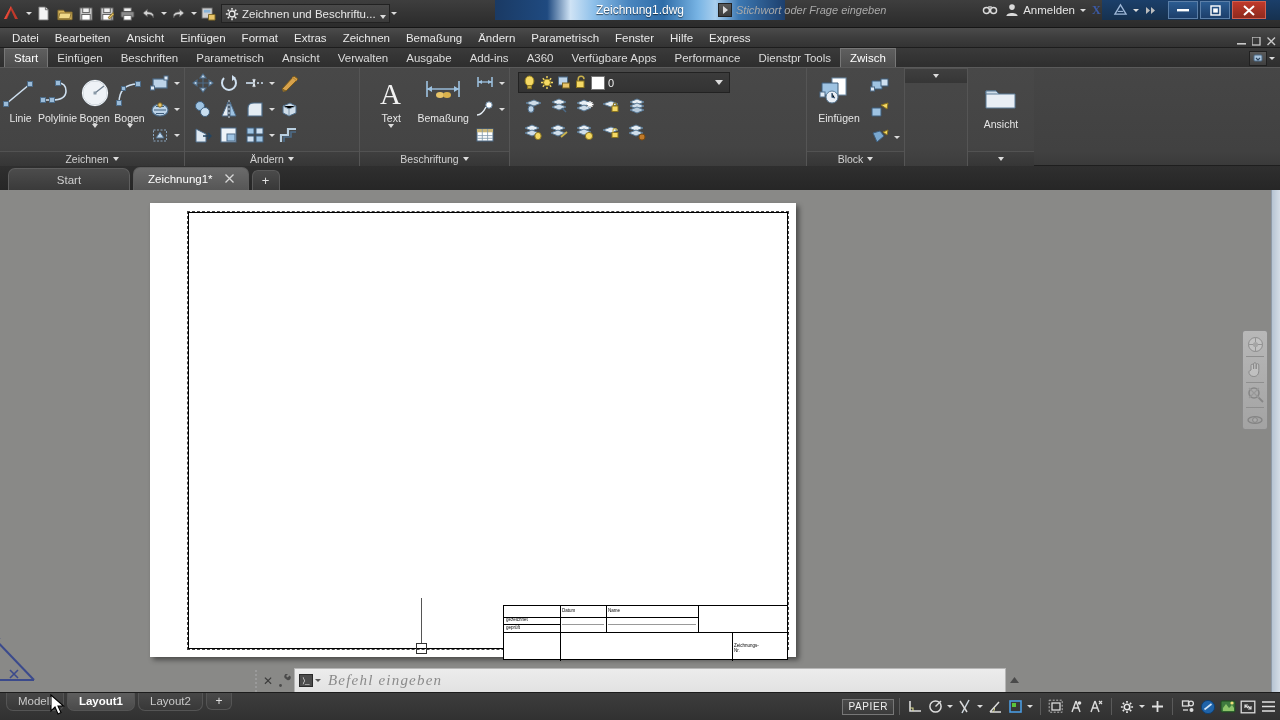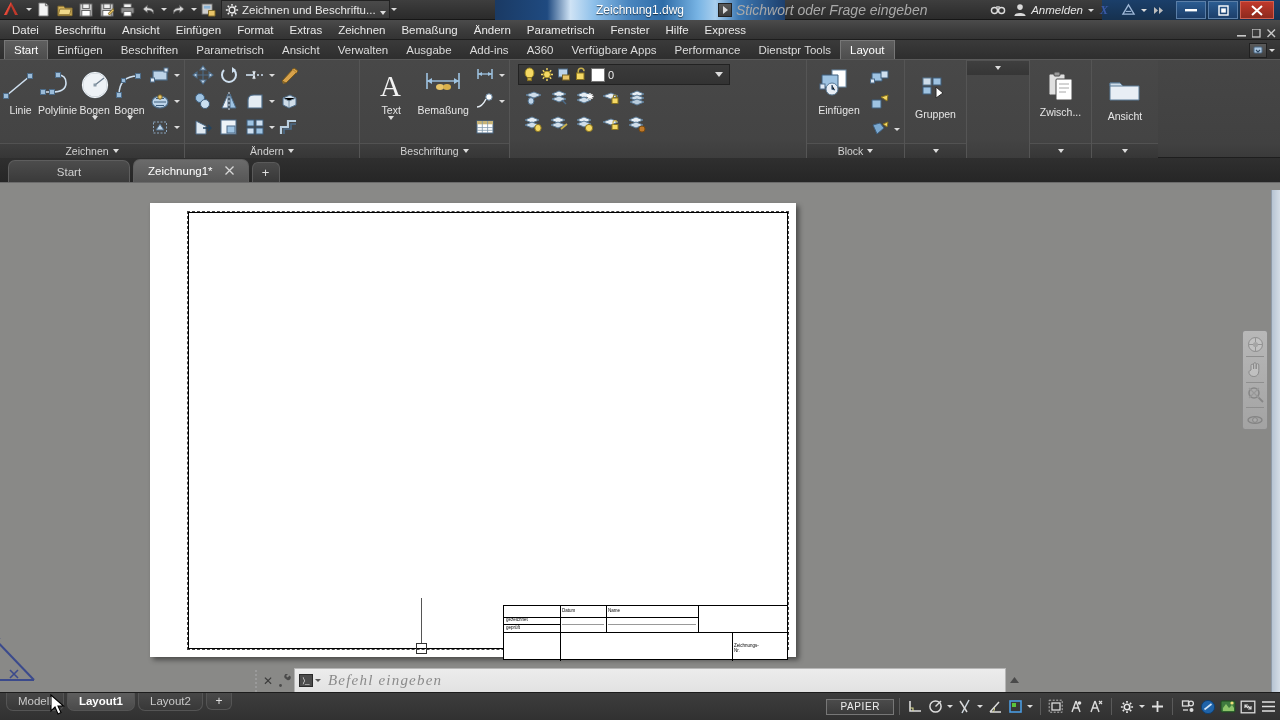--- a/index.html
+++ b/index.html
@@ -6,21 +6,21 @@
   body {
     width: 1280px; height: 720px; overflow: hidden;
     font-family: "Liberation Sans", sans-serif;
     background: #888886;
     position: relative;
     -webkit-font-smoothing: none;
   }
 
   
   .titlebar {
-    height: 20px; width: 100%;
+    height: 28px; width: 100%;
     background: linear-gradient(to bottom,#3e3e3e 0%,#343434 50%,#2b2b2b 100%);
     display: flex; align-items: center;
     position: relative;
     border-bottom: 1px solid #161616;
   }
   .tb-left { display:flex; align-items:center; height:100%; padding-left:2px; }
   .qat-logo {
     width: 20px; height: 18px; position: relative; margin-right: 2px;
   }
   .qat-logo svg { display:block; }
@@ -55,23 +55,23 @@
   }
   .doc-title { color:#fff; font-size:12px; text-shadow:0 1px 1px rgba(0,0,0,.6); }
   .tb-search {
     position:absolute; left:718px; top:0; height:20px; display:flex; align-items:center;
   }
   .search-arrow {
     width:14px; height:14px; background:linear-gradient(to bottom,#5a5a5a,#3d3d3d);
     border:1px solid #222; display:flex;align-items:center;justify-content:center;
     margin-right:4px; cursor:pointer;
   }
-  .search-ph { color:#a9a9a9; font-size:14px; font-style:italic; }
+  .search-ph { color:#a9a9a9; font-size:11px; font-style:italic; }
   .tb-right {
-    position:absolute; right:4px; top:0; height:20px; display:flex; align-items:center;font-style:italic;
+    position:absolute; right:12px; top:0; height:20px; display:flex; align-items:center;
   }
   .tb-icon { width:22px;height:20px;display:flex;align-items:center;justify-content:center;cursor:pointer;}
   .signin { color:#e4e4e4; font-size:11.5px; white-space:nowrap; padding-right:3px;}
   .wincontrols { display:flex; height:20px; margin-left:6px; }
   .wc {
     width:30px;height:18px; margin-top:1px;
     border:1px solid #5b7fa8;
     background:linear-gradient(to bottom,#2b5c91,#1d3f6b);
     display:flex;align-items:center;justify-content:center; cursor:pointer;
     margin-right:2px;
@@ -296,21 +296,21 @@
     background:linear-gradient(to bottom,#474747,#383838);
     border:1px solid #555; border-top:none;
     margin-right:3px; cursor:pointer;
   }
   .ltab.active { color:#fff; font-weight:bold; background:linear-gradient(to bottom,#5e5e5e,#4a4a4a);}
   .ltab-plus { width:26px;height:17px;border-radius:0 0 6px 6px;
      background:linear-gradient(to bottom,#4a4a4a,#3a3a3a);border:1px solid #555;border-top:none;
      display:flex;align-items:center;justify-content:center;color:#e0e0e0;font-size:12px;cursor:pointer;}
   .sb-right { position:absolute; right:2px; display:flex; align-items:center; height:28px;}
   .sb-paper {
-    height:16px; padding:0 13px; font-size:10px; color:#efefef; letter-spacing:.6px;
+    height:16px; padding:0 5px; font-size:10px; color:#efefef; letter-spacing:.6px;
     border:1px solid #777; display:flex;align-items:center; cursor:pointer;
     background:linear-gradient(to bottom,#4b4b4b,#3b3b3b);
   }
   .sb-sep { width:1px;height:17px;background:#5a5a5a;margin:0 5px;}
   .sb-ic { width:20px;height:20px;display:flex;align-items:center;justify-content:center;cursor:pointer;}
   .cursor-arrow { position:absolute; left:50px; top:694px; }
 </style>
 </head>
 <body>
 
@@ -471,21 +471,21 @@
         <svg width="12" height="11" viewBox="0 0 12 11">
             <path d="M1 1 L11 10 M11 1 L1 10" stroke="#fff" stroke-width="2"></path>
           </svg>
       </div>
     </div>
   </div>
 </div>
 
 <div class="menubar">
   <div class="menu-item">Datei</div>
-  <div class="menu-item">Beschriftu</div>
+  <div class="menu-item">Bearbeiten</div>
   <div class="menu-item">Ansicht</div>
   <div class="menu-item">Einfügen</div>
   <div class="menu-item">Format</div>
   <div class="menu-item">Extras</div>
   <div class="menu-item">Zeichnen</div>
   <div class="menu-item">Bemaßung</div>
   <div class="menu-item">Ändern</div>
   <div class="menu-item">Parametrisch</div>
   <div class="menu-item">Fenster</div>
   <div class="menu-item">Hilfe</div>
@@ -509,21 +509,21 @@
   <div class="rtab">Beschriften</div>
   <div class="rtab">Parametrisch</div>
   <div class="rtab">Ansicht</div>
   <div class="rtab">Verwalten</div>
   <div class="rtab">Ausgabe</div>
   <div class="rtab">Add-ins</div>
   <div class="rtab">A360</div>
   <div class="rtab">Verfügbare Apps</div>
   <div class="rtab">Performance</div>
   <div class="rtab">Dienstpr Tools</div>
-  <div class="rtab active">Layout</div>
+  <div class="rtab active">Zwisch</div>
   <div class="rtab-right">
     <div class="rtab-badge">
       <svg width="10" height="9" viewBox="0 0 10 9">
           <rect x="1" y="1" width="8" height="6" rx="1" fill="#a9c4dd" stroke="#4c6b88"></rect>
           <path d="M3 4 L5 6 L7 4" stroke="#2b4560" stroke-width="1.2" fill="none"></path>
         </svg>
     </div>
     <span style="width:9px;display:flex;align-items:center;justify-content:center">
         <span class="caret-dn sm"></span>
       </span>
@@ -962,63 +962,27 @@
         </div>
       </div>
     </div>
     <div class="panel-title">
       <span>Block</span>
       <span class="caret-dn"></span>
     </div>
   </div>
 
 
-  <div class="panel" style="width:62px">
-    <div class="panel-body" style="justify-content:center;padding-top:6px">
-      <div class="bigbtn" style="width:58px">
-        <span class="ic">
-          <svg width="32" height="30" viewBox="0 0 32 30">
-              <rect x="3" y="4" width="8" height="7" fill="#cfdde9" stroke="#5a7a96"></rect>
-              <rect x="13" y="4" width="8" height="7" fill="#9ec3e2" stroke="#3e5e7d"></rect>
-              <rect x="3" y="13" width="8" height="7" fill="#9ec3e2" stroke="#3e5e7d"></rect>
-              <path d="M16 13 L16 24 L23 19z" fill="#fff" stroke="#2b2b2b"></path>
-            </svg>
-        </span>
-        <span class="lb">Gruppen</span>
-      </div>
-    </div>
-    <div class="panel-title">
-      <span class="caret-dn"></span>
-    </div>
-  </div>
 
   <div class="panel" style="width:63px">
     <div class="panel-title">
       <span class="caret-dn"></span>
     </div>
   </div>
 
-  <div class="panel" style="width:62px">
-    <div class="panel-body" style="justify-content:center;padding-top:4px">
-      <div class="bigbtn" style="width:58px">
-        <span class="ic">
-          <svg width="30" height="32" viewBox="0 0 30 32">
-              <rect x="3" y="3" width="16" height="21" rx="1.5" fill="#e0e0e0" stroke="#4a4a4a"></rect>
-              <rect x="8" y="1" width="6" height="4" rx="1" fill="#9a9a9a" stroke="#4a4a4a"></rect>
-              <rect x="10" y="8" width="16" height="21" rx="1" fill="#fff" stroke="#4a4a4a"></rect>
-              <path d="M13 13 h10 M13 17 h10 M13 21 h7" stroke="#a8a8a8"></path>
-            </svg>
-        </span>
-        <span class="lb">Zwisch...</span>
-      </div>
-    </div>
-    <div class="panel-title">
-      <span class="caret-dn"></span>
-    </div>
-  </div>
 
   <div class="panel" style="width:66px;border-right:none">
     <div class="panel-body" style="justify-content:center;padding-top:8px">
       <div class="bigbtn" style="width:60px">
         <span class="ic">
           <svg width="34" height="28" viewBox="0 0 34 28">
               <path d="M2 6 h10 l3 3 h16 v14 H2z" fill="#e8eef5" stroke="#5a7a96"></path>
               <path d="M2 6 h10 l3 3 H2z" fill="#cfdde9" stroke="#5a7a96"></path>
             </svg>
         </span>

